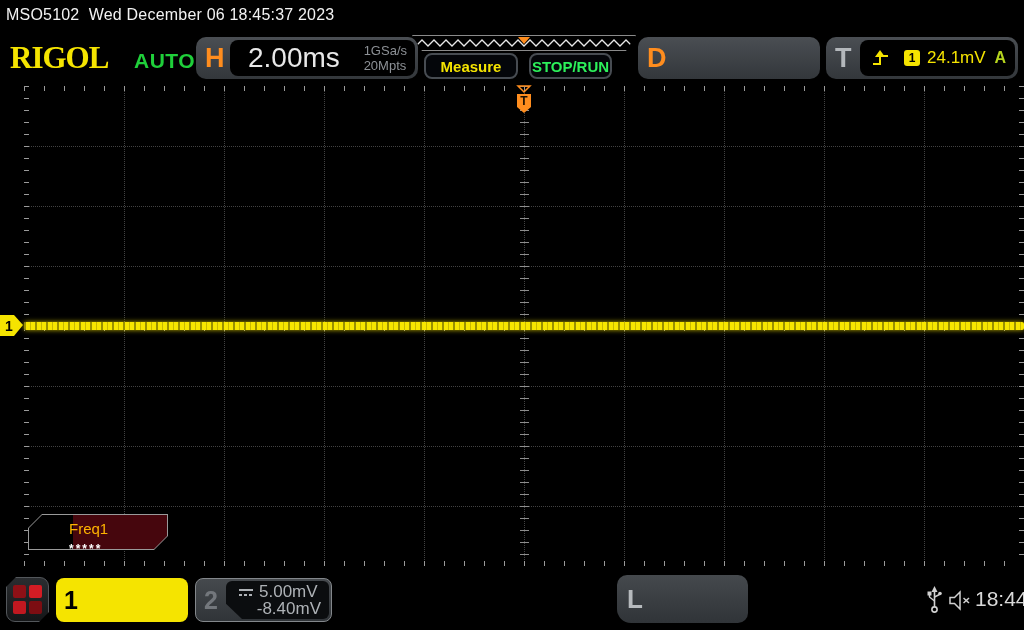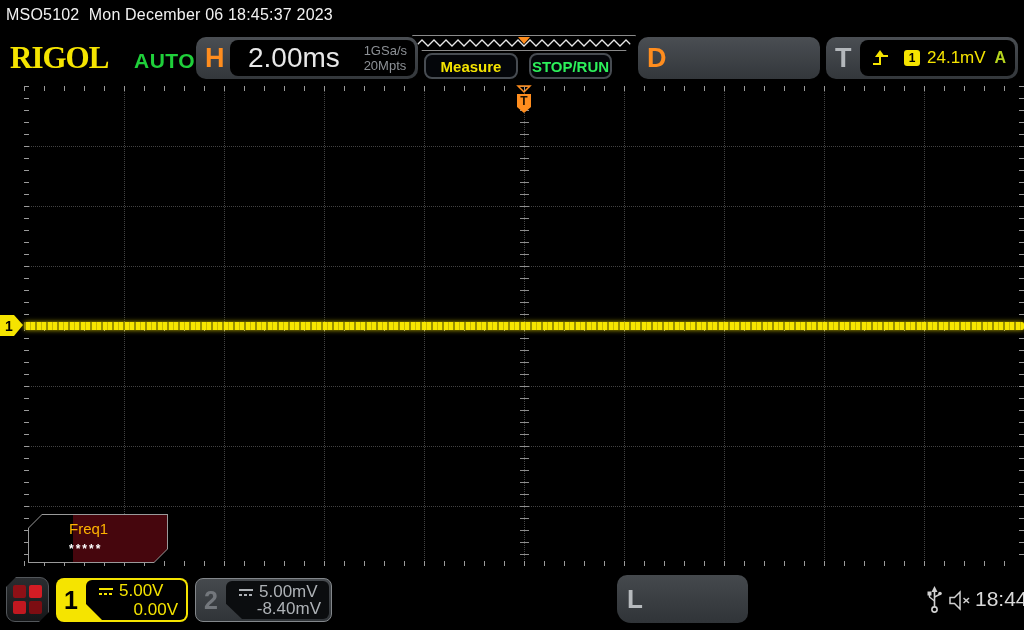--- a/index.html
+++ b/index.html
@@ -52,21 +52,21 @@
   .center-ruler-v { position:absolute; left:496px; top:0; bottom:0; width:9px; background-image:repeating-linear-gradient(to bottom,#8d8d8d 0 1px,transparent 1px 12px); }
   .center-ruler-h { position:absolute; left:0; right:0; top:236px; height:9px; background-image:repeating-linear-gradient(to right,#8d8d8d 0 1px,transparent 1px 20px); }
 
   .trace { position:absolute; left:0; right:0; top:236px; height:8px; background:#f7e600; border-radius:2px; box-shadow:0 0 5px rgba(250,230,0,.75); }
   .trace-noise { position:absolute; inset:0; background-image:repeating-linear-gradient(90deg, rgba(40,40,0,.45) 0 2px, transparent 2px 6px, rgba(90,80,0,.3) 6px 7px, transparent 7px 11px); }
 
   .trigger-marker { position:absolute; left:513px; top:85px; width:22px; height:30px; }
   .ch1-marker { position:absolute; left:0; top:315px; width:23px; height:21px; background:#f5e400; clip-path:polygon(0 0,14px 0,23px 10px,14px 21px,0 21px); color:#000; font-size:14px; font-weight:bold; display:flex; align-items:center; padding-left:5px; }
 
   
-  .freq-box-border { position:absolute; left:28px; top:514px; width:140px; height:49px; background:#9a9a9a; clip-path:polygon(14px 0,100% 0,100% calc(100% - 14px),calc(100% - 14px) 100%,0 100%,0 14px); }
+  .freq-box-border { position:absolute; left:28px; top:514px; width:140px; height:36px; background:#9a9a9a; clip-path:polygon(14px 0,100% 0,100% calc(100% - 14px),calc(100% - 14px) 100%,0 100%,0 14px); }
   .freq-box { position:absolute; inset:1px; background:linear-gradient(90deg,#000 0 32%,#46060d 32%); clip-path:polygon(13px 0,100% 0,100% calc(100% - 13px),calc(100% - 13px) 100%,0 100%,0 13px); }
   .freq-label { position:absolute; left:40px; top:5px; color:#ffb400; font-size:15px; }
   .freq-value { position:absolute; left:40px; top:27px; color:#fff; font-size:12px; font-weight:bold; letter-spacing:2px; }
 
   
   .menu-btn { position:absolute; left:6px; top:577px; width:43px; height:45px; background:linear-gradient(#2a2d30,#141618); border:1px solid #53575b; border-radius:9px; clip-path:polygon(10px 0,calc(100% - 4px) 0,100% 4px,100% calc(100% - 10px),calc(100% - 10px) 100%,4px 100%,0 calc(100% - 4px),0 10px); display:grid; grid-template-columns:13px 13px; grid-template-rows:13px 13px; gap:3px; align-content:center; justify-content:center; }
   .menu-sq { border-radius:2px; }
   .sq-a { background:#8e1016; } .sq-b { background:#d41c24; }
   .sq-c { background:#c01820; } .sq-d { background:#7c0d12; }
 
@@ -92,21 +92,21 @@
 
   .usb-icon { position:absolute; left:926px; top:586px; }
   .mute-icon { position:absolute; left:948px; top:590px; }
   .clock { position:absolute; left:975px; top:587px; color:#d9d9d9; font-size:21px; }
 </style>
 </head>
 <body>
 
 <div id="stage">
 
-  <div class="status-bar"><span>MSO5102</span><span>  </span><span>Mon December 06 18:45:37 2023</span></div>
+  <div class="status-bar"><span>MSO5102</span><span>  </span><span>Wed December 06 18:45:37 2023</span></div>
 
   <div class="brand">RIGOL</div>
   <div class="auto-badge">AUTO</div>
 
   <div class="info-block h-block">
     <span class="blk-label h-label">H</span>
     <div class="blk-panel">
       <span class="timebase">2.00ms</span>
       <div class="rate-stack">
         <div>1GSa/s</div>
@@ -197,30 +197,20 @@
 
   <div class="menu-btn">
     <div class="menu-sq sq-a"></div>
     <div class="menu-sq sq-b"></div>
     <div class="menu-sq sq-c"></div>
     <div class="menu-sq sq-d"></div>
   </div>
 
   <div class="ch-block ch1-block">
     <span class="ch-num">1</span>
-    <div class="ch-panel">
-      <div class="ch-row1">
-        <svg class="coupling-icon" width="16" height="11" viewBox="0 0 16 11">
-          <line x1="1" y1="3" x2="15" y2="3" stroke="currentColor" stroke-width="2"></line>
-          <line x1="1" y1="8" x2="15" y2="8" stroke="currentColor" stroke-width="2" stroke-dasharray="3 2"></line>
-        </svg>
-        <span>5.00V</span>
-      </div>
-      <div class="ch-row2">0.00V</div>
-    </div>
   </div>
 
   <div class="ch-block ch2-block">
     <span class="ch-num">2</span>
     <div class="ch-panel">
       <div class="ch-row1">
         <svg class="coupling-icon" width="16" height="11" viewBox="0 0 16 11">
           <line x1="1" y1="3" x2="15" y2="3" stroke="currentColor" stroke-width="2"></line>
           <line x1="1" y1="8" x2="15" y2="8" stroke="currentColor" stroke-width="2" stroke-dasharray="3 2"></line>
         </svg>

